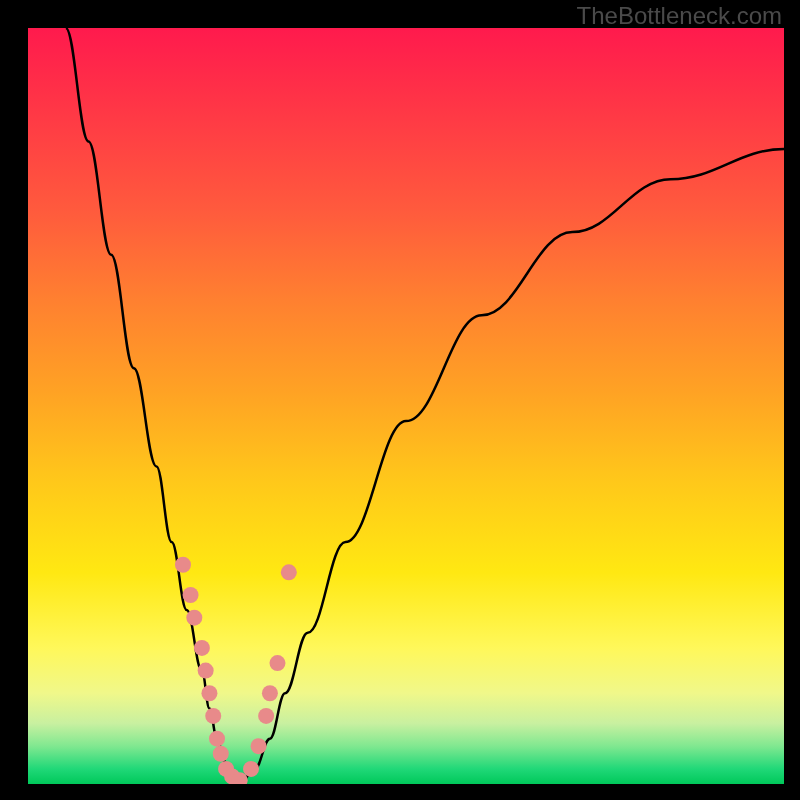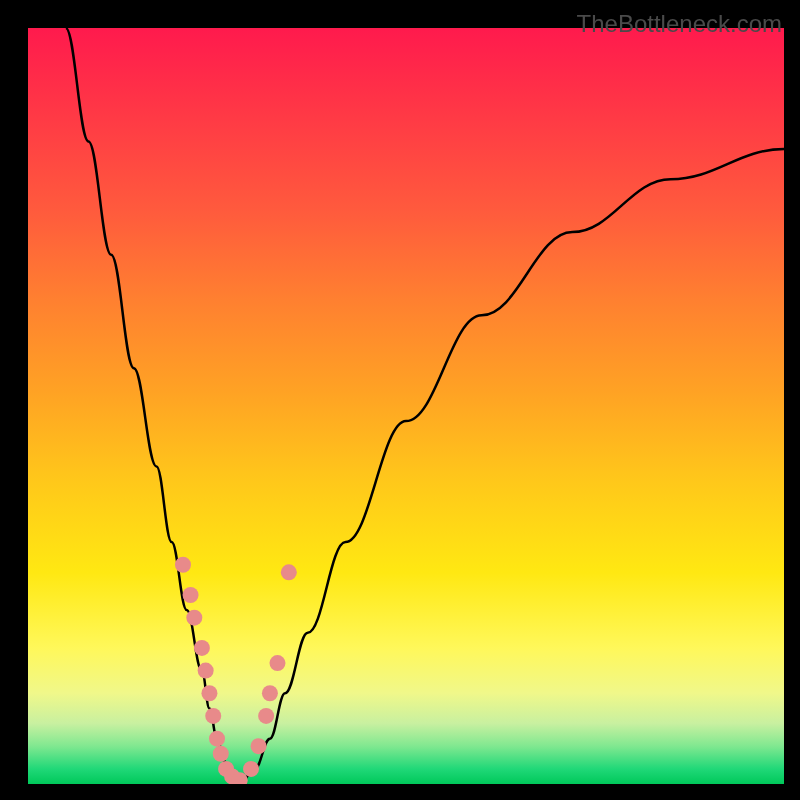--- a/index.html
+++ b/index.html
@@ -6,21 +6,21 @@
     body {
       width: 800px;
       height: 800px;
       background: #000;
       position: relative;
       overflow: hidden;
       font-family: Arial, sans-serif;
     }
     .watermark {
       position: absolute;
-      top: 10px;
+      top: 2px;
       right: 18px;
       color: #4a4a4a;
       font-size: 24px;
       font-weight: 400;
       z-index: 10;
     }
     .chart-area {
       position: absolute;
       left: 28px;
       top: 28px;

